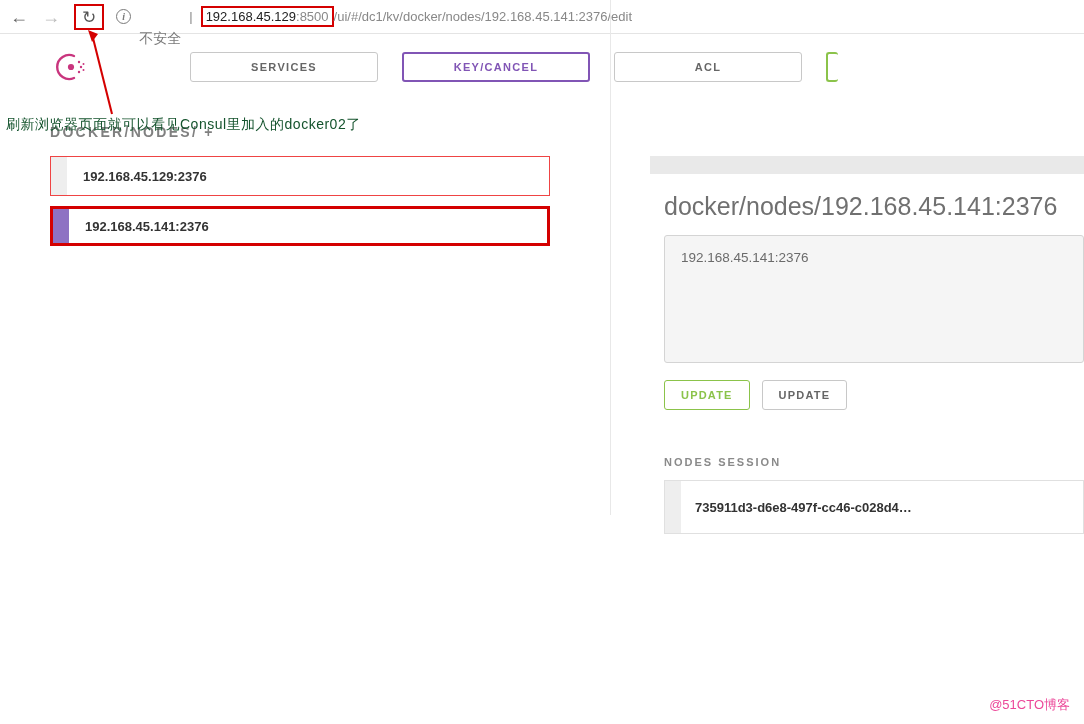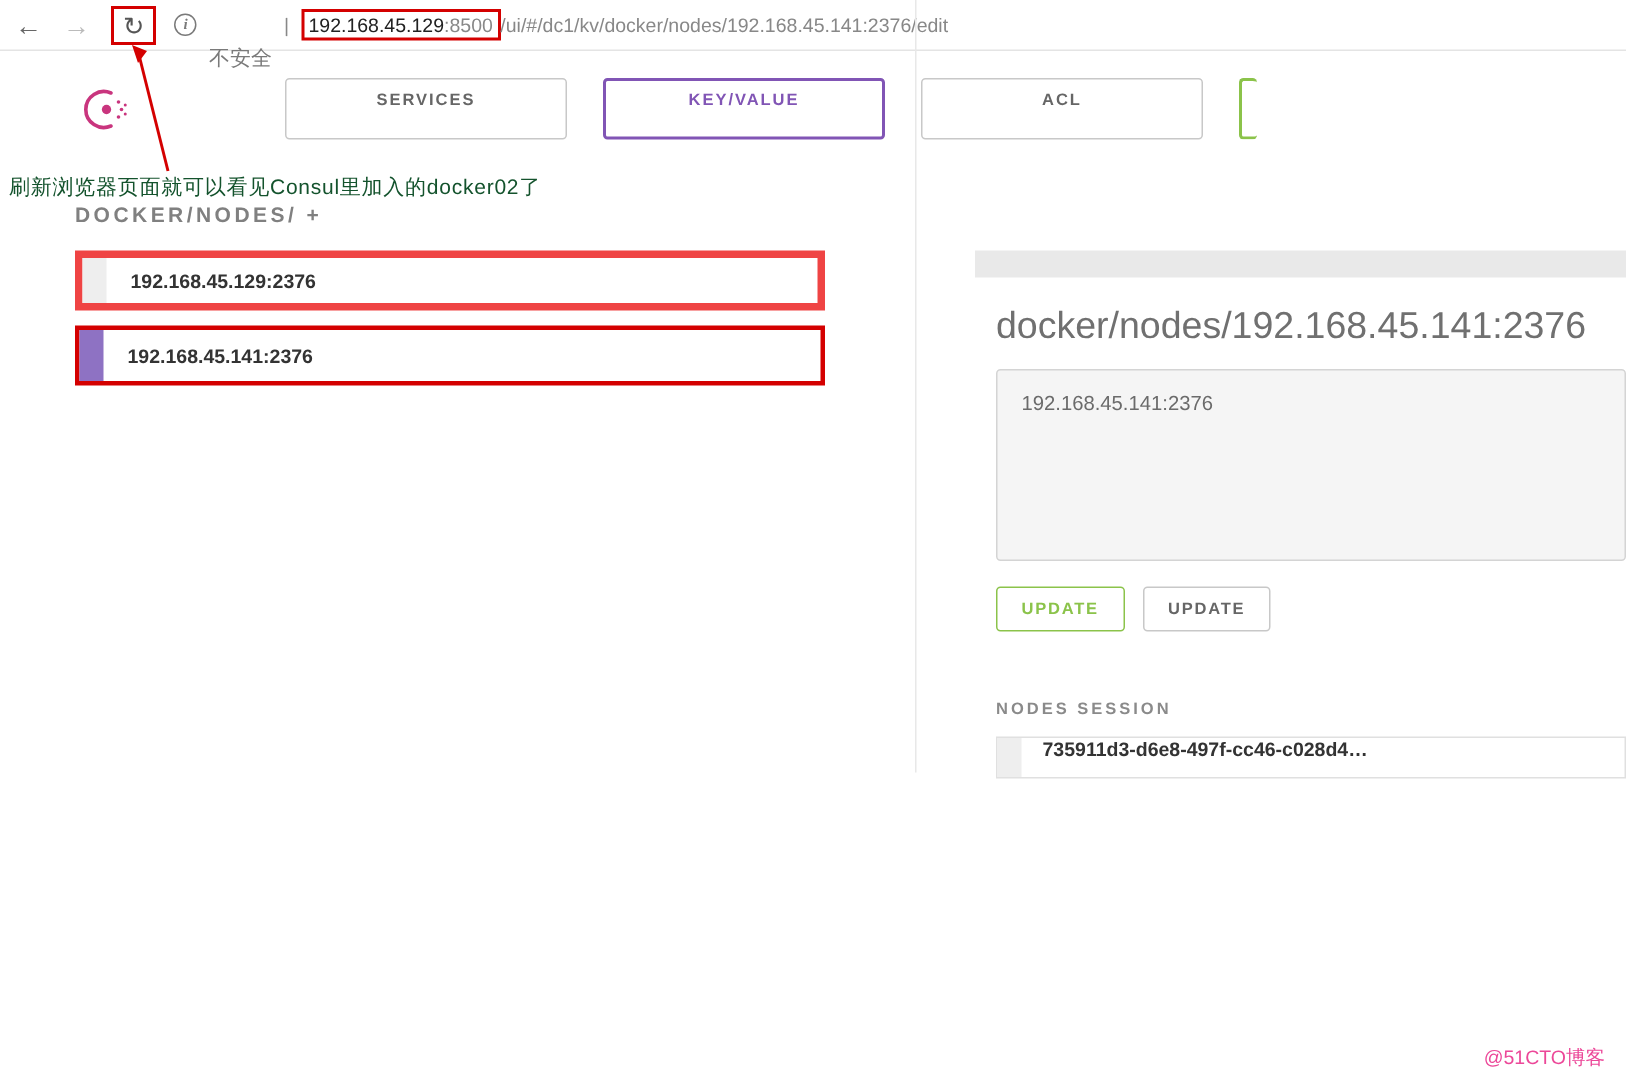--- a/index.html
+++ b/index.html
@@ -72,21 +72,21 @@
     position:relative;
   }
   .nav-tabs {
     flex:1;
     display:flex;
     gap:24px;
     margin-left: 72px;
   }
   .nav-tab {
     flex:0 0 188px;
-    height:41px;
+    height:30px;
     border:1px solid #c8c8c8;
     border-radius:3px;
     background:#fff;
     text-align:center;
     line-height:28px;
     font-size:11px;
     letter-spacing:1.3px;
     font-weight:700;
     color:#666;
     cursor:pointer;
@@ -114,21 +114,21 @@
   
   .main {
     display:flex;
     padding: 16px 0 0 50px;
   }
   .left-col { width:540px; position:relative; }
   .kv-row {
     display:flex;
     align-items:center;
     height:40px;
-    border:5px solid #ef4444;
+    border:1px solid #ef4444;
     background:#fff;
     margin-bottom:10px;
     cursor:pointer;
   }
   .kv-row .stripe {
     width:16px; height:100%;
     background:#eee;
   }
   .kv-row .label {
     padding-left:16px;
@@ -198,22 +198,22 @@
   }
   .lock-heading {
     font-size:11px;
     font-weight:700;
     letter-spacing:2px;
     color:#8a8a8a;
     margin-bottom:12px;
   }
   .lock-row {
     display:flex;
-    align-items:flex-start;
-    height:28px;
+    align-items:center;
+    height:54px;
     border:1px solid #e0e0e0;
     width:420px;
   }
   .lock-row .stripe { width:16px; height:100%; background:#eee; }
   .lock-row .label {
     padding-left:14px;
     font-size:13px;
     font-weight:700;
     color:#333;
   }
@@ -261,21 +261,21 @@
       <circle cx="15" cy="15" r="3.1" fill="#c9357e"></circle>
       <circle cx="23" cy="10" r="1.2" fill="#c9357e"></circle>
       <circle cx="25" cy="15" r="1.2" fill="#c9357e"></circle>
       <circle cx="23" cy="20" r="1.2" fill="#c9357e"></circle>
       <circle cx="27.5" cy="12" r="1" fill="#c9357e"></circle>
       <circle cx="27.5" cy="18" r="1" fill="#c9357e"></circle>
     </svg>
   </div>
   <div class="nav-tabs">
     <div class="nav-tab">SERVICES</div>
-    <div class="nav-tab active">KEY/VALUE</div>
+    <div class="nav-tab active">KEY/CANCEL</div>
     <div class="nav-tab">ACL</div>
     <div class="nav-tab partial"></div>
   </div>
 </div>
 
 <div class="breadcrumb">DOCKER/NODES/ +</div>
 
 <div class="main">
   <div class="left-col">
     <div class="kv-row">

